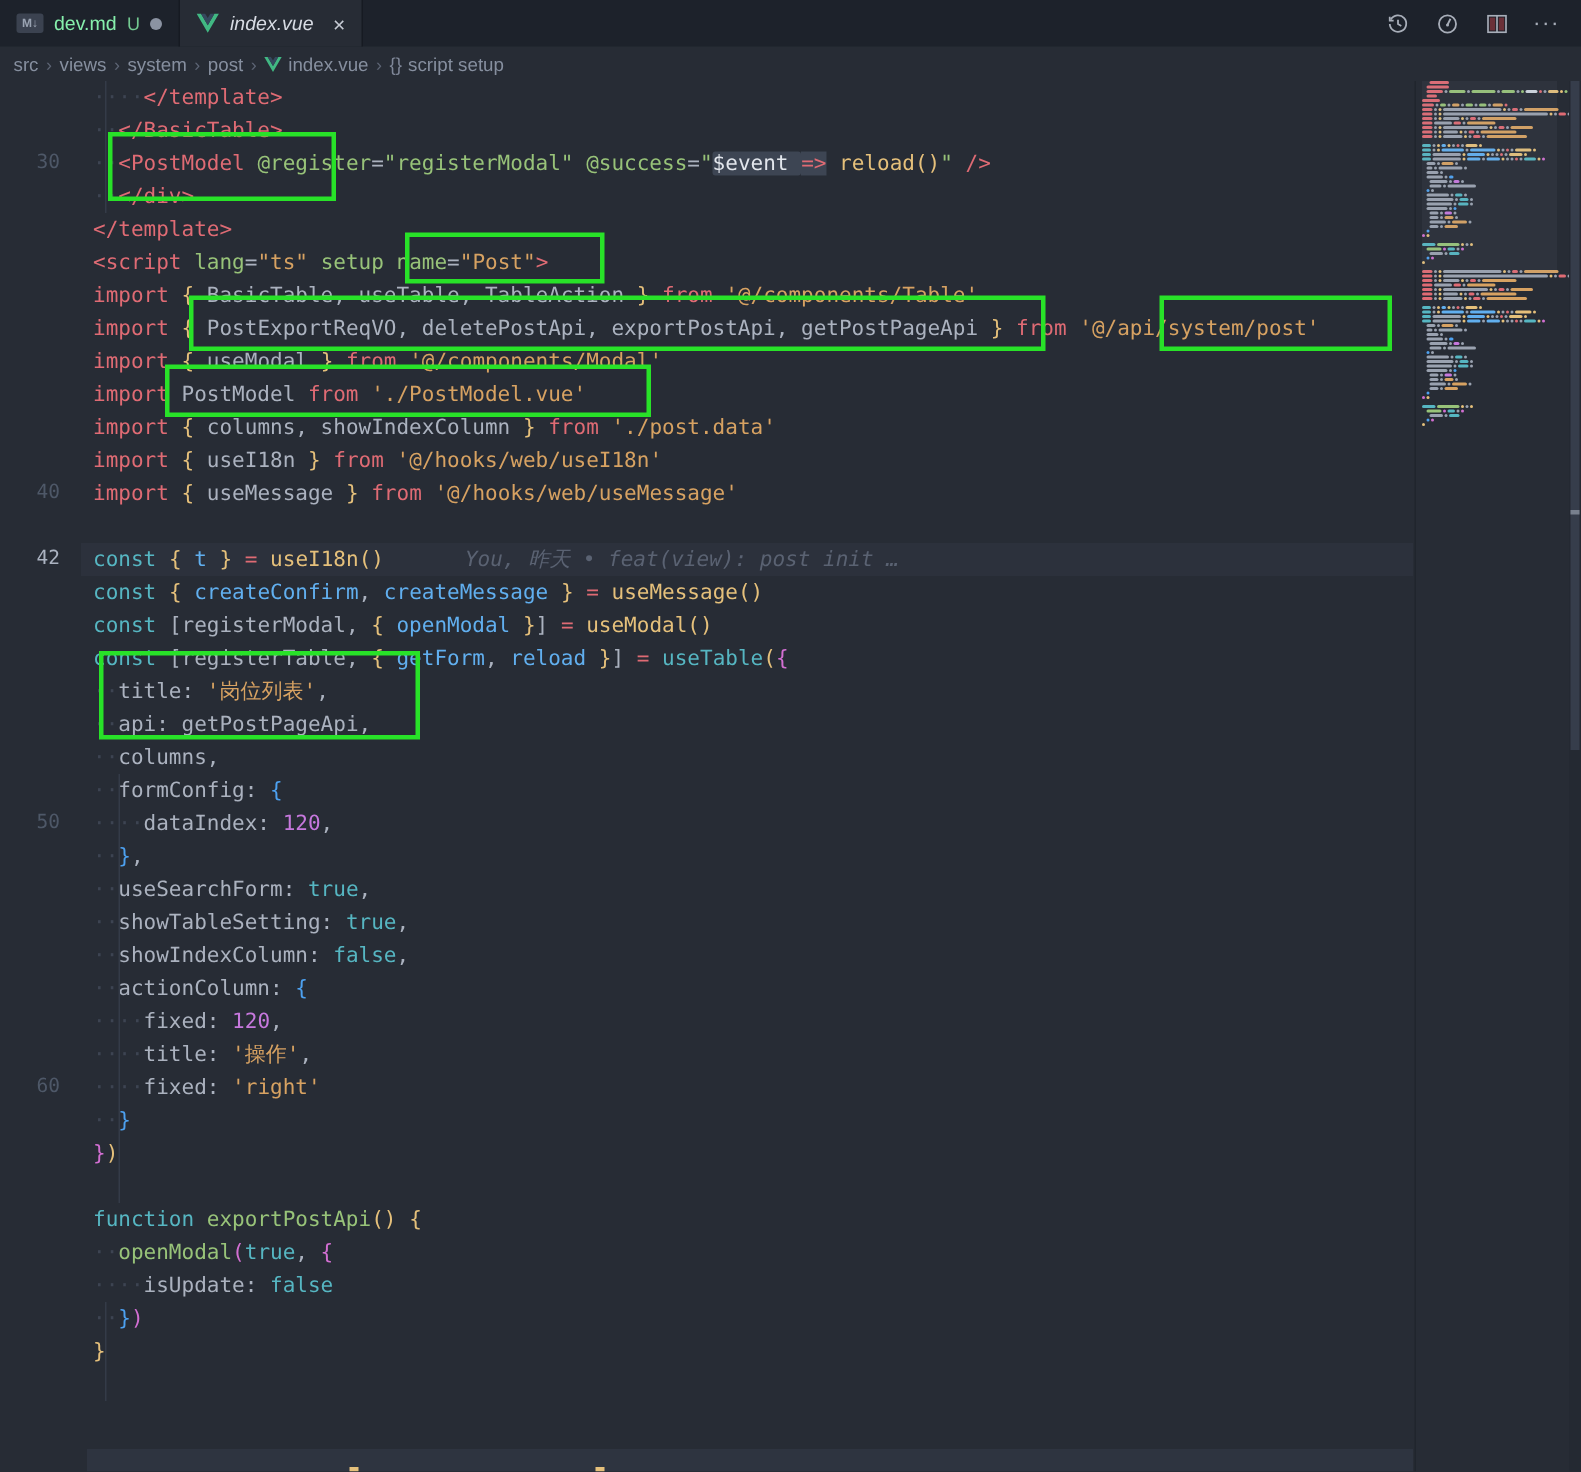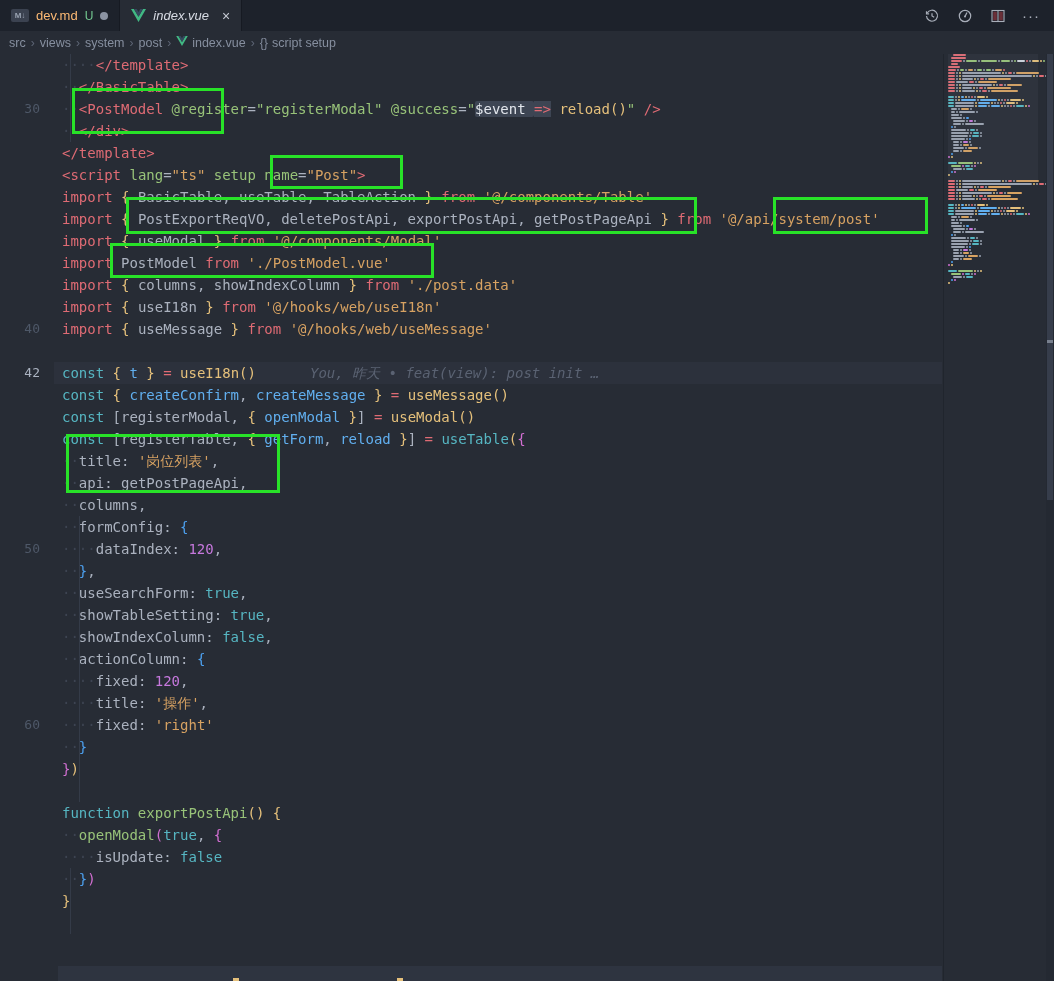--- a/index.html
+++ b/index.html
@@ -5,35 +5,35 @@
   html,body{margin:0;padding:0}
   body{width:1054px;height:981px;background:#272c35;overflow:hidden;position:relative;
        font-family:"Liberation Sans",sans-serif;}
 
   
   .tabbar{position:absolute;top:0;left:0;width:1054px;height:31px;background:#1d222b;
           display:flex;align-items:stretch;z-index:3}
   .tab{display:flex;align-items:center;gap:7px;padding:0 11px;font-size:13px;cursor:pointer;
        border-right:1px solid #161a22;color:#8a93a3;white-space:nowrap}
   .tab.active{background:#272c35;color:#d8dce4}
-  .tab-label-green{color:#fdba74}
+  .tab-label-green{color:#86efac}
   .tab-label-active{color:#d8dce4;font-style:italic}
   .u-badge{color:#73c991;font-size:12px}
   .dirty-dot{width:8px;height:8px;border-radius:50%;background:#8b93a2;display:inline-block}
   .md-icon{width:18px;height:13px;background:#3b4250;color:#9aa3b2;font-size:8px;font-weight:bold;
            border-radius:2px;display:flex;align-items:center;justify-content:center}
   .close-x{color:#c6cbd4;font-size:14px;margin-left:6px;cursor:pointer}
   .tab-actions{margin-left:auto;display:flex;align-items:center;gap:16px;padding-right:14px}
   .tab-actions .icon{width:17px;height:17px;display:flex;align-items:center;justify-content:center;cursor:pointer}
   .more-dots{color:#a8aeb9;font-size:15px;letter-spacing:1px;cursor:pointer}
 
   
   .breadcrumbs{position:absolute;top:31px;left:0;width:1054px;height:23px;background:#272c35;
                display:flex;align-items:center;padding-left:9px;font-size:12.5px;color:#868f9f;gap:5px;z-index:2}
-  .crumb{cursor:pointer;display:flex;align-items:flex-start;gap:4px}
+  .crumb{cursor:pointer;display:flex;align-items:center;gap:4px}
   .crumb-sep{color:#5d6575;font-size:12px}
 
   
   .editor{position:absolute;top:54px;left:0;width:942px;z-index:1}
   .line{position:relative;height:22px;white-space:pre;
         font-family:"DejaVu Sans Mono","Liberation Mono",monospace;font-size:14px;line-height:22px}
   .line.hl{background:linear-gradient(to right,transparent 54px,#2c313c 54px)}
   .gutter{position:absolute;left:0;top:0;width:40px;text-align:right;color:#4e5868;font-size:13px}
   .gutter.cur{color:#abb3c1}
   .code{position:absolute;left:62px;top:0}

